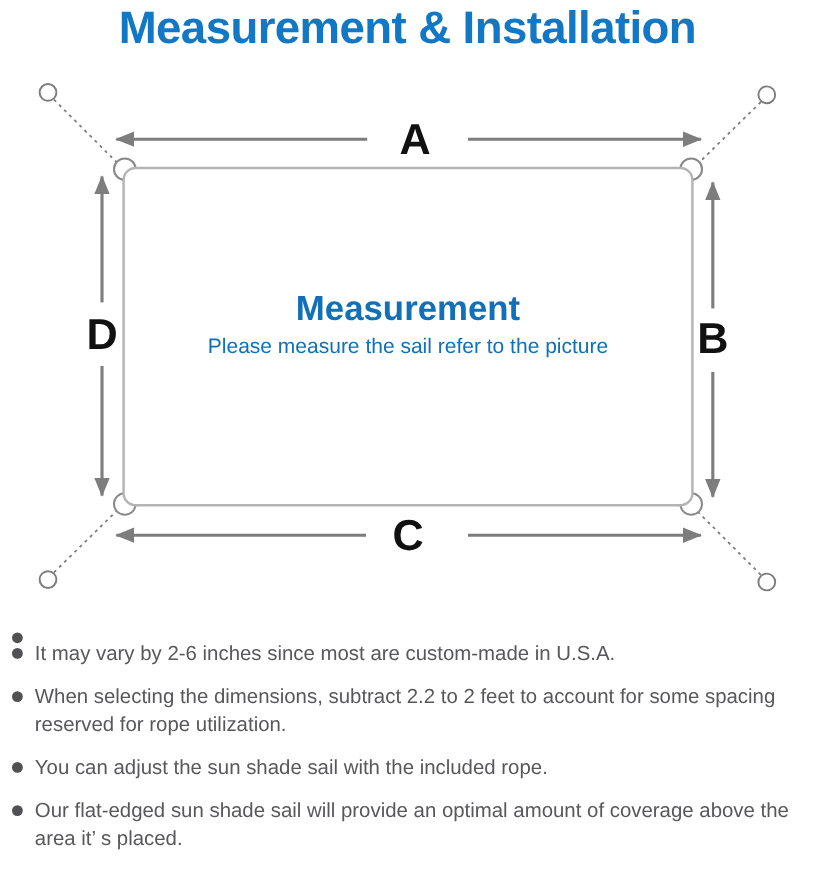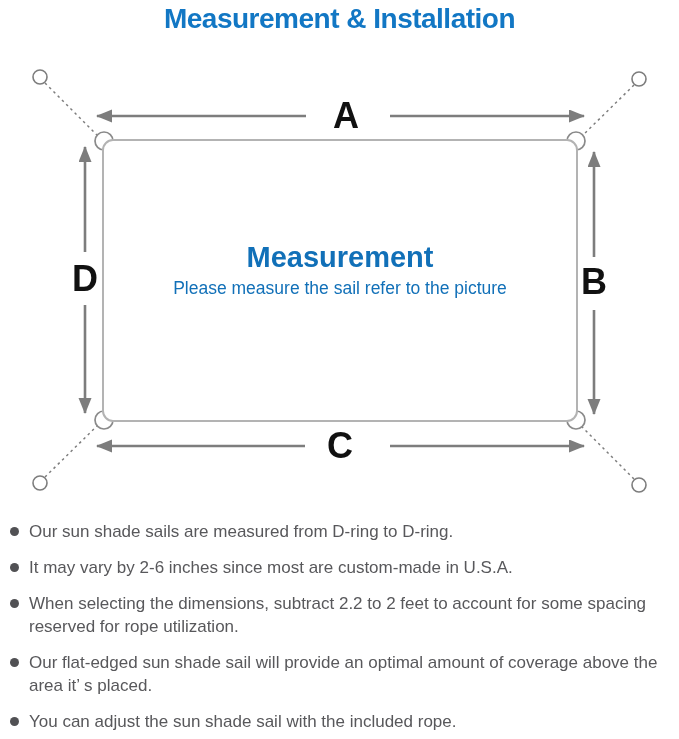--- a/index.html
+++ b/index.html
@@ -12,21 +12,21 @@
     position: relative;
     width: 679px;
     height: 739px;
     background: #ffffff;
     overflow: hidden;
   }
   .page-title {
     margin: 0;
     padding-top: 3px;
     text-align: center;
-    font-size: 28px;
+    font-size: 38px;
     font-weight: bold;
     letter-spacing: -0.5px;
     color: #1277c4;
     line-height: 1.15;
   }
   .diagram-wrap {
     position: absolute;
     top: 60px;
     left: 0;
     width: 679px;
@@ -118,33 +118,32 @@
 
       <line class="dim-line" x1="594" y1="197" x2="594" y2="92" marker-end="url(#arrowhead)"></line>
       <line class="dim-line" x1="594" y1="250" x2="594" y2="354" marker-end="url(#arrowhead)"></line>
       <text class="dim-letter" x="594" y="234" text-anchor="middle">B</text>
     </svg>
   </div>
 
   <ul class="notes">
     <li>
       <span class="bullet-dot"></span>
-      <span>Our sun shade sails are measured from D-ring to D-ring.</span>
     </li>
     <li>
       <span class="bullet-dot"></span>
       <span>It may vary by 2-6 inches since most are custom-made in U.S.A.</span>
     </li>
     <li>
       <span class="bullet-dot"></span>
       <span>When selecting the dimensions, subtract 2.2 to 2 feet to account for some spacing reserved for rope utilization.</span>
     </li>
     <li>
       <span class="bullet-dot"></span>
-      <span>Our flat-edged sun shade sail will provide an optimal amount of coverage above the area it’ s placed.</span>
+      <span>You can adjust the sun shade sail with the included rope.</span>
     </li>
     <li>
       <span class="bullet-dot"></span>
-      <span>You can adjust the sun shade sail with the included rope.</span>
+      <span>Our flat-edged sun shade sail will provide an optimal amount of coverage above the area it’ s placed.</span>
     </li>
   </ul>
 
 </div>
 
 </body></html>

